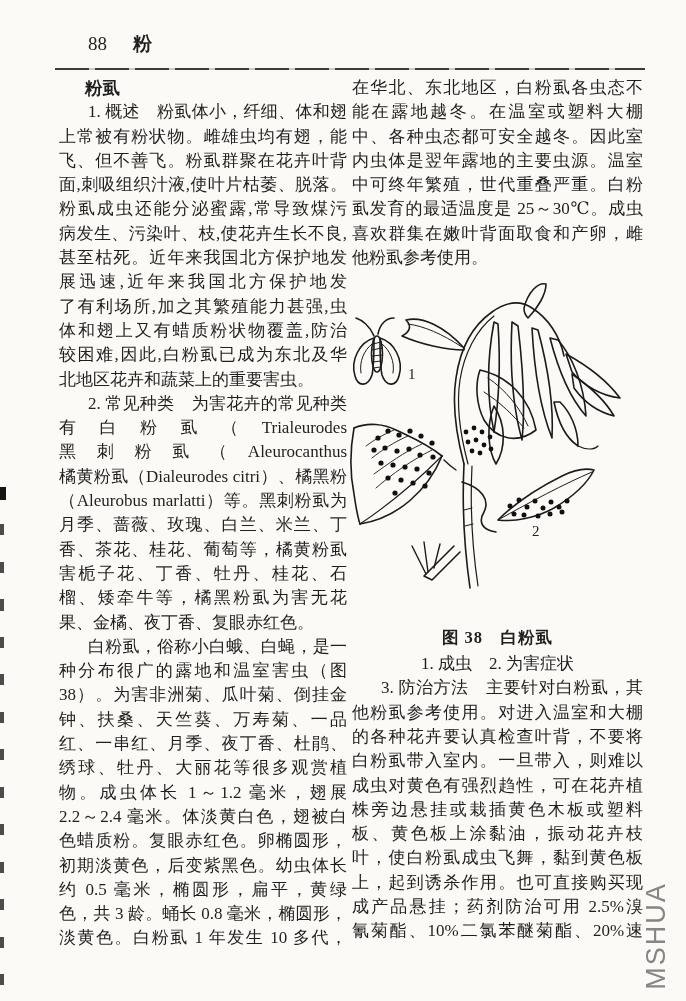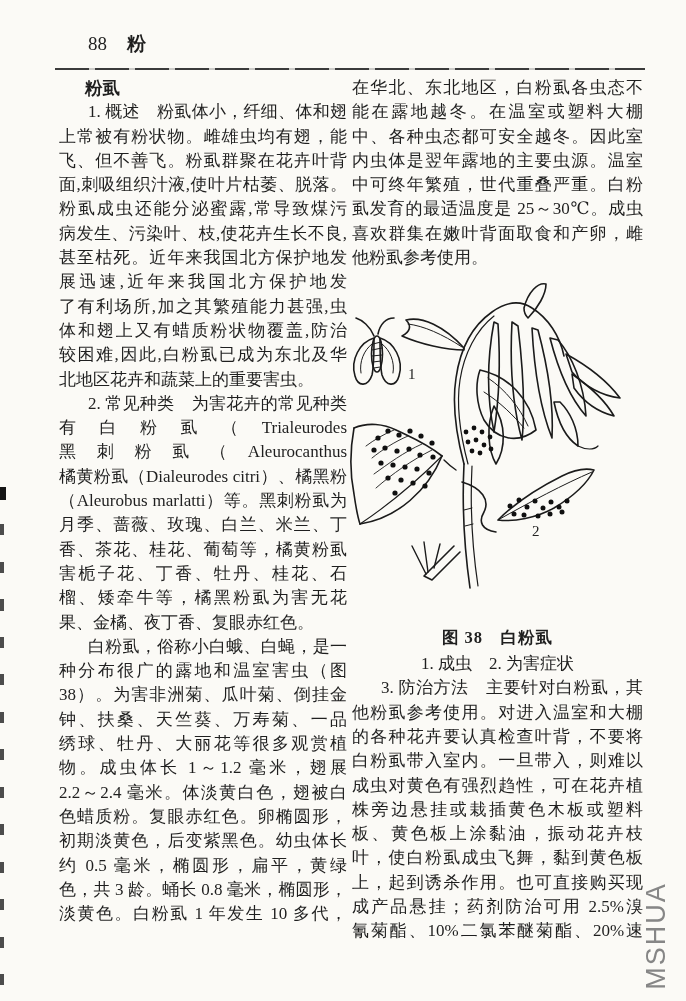--- a/index.html
+++ b/index.html
@@ -3,21 +3,21 @@
 <meta charset="utf-8">
 <style>
   html,body{margin:0;padding:0;}
   body{
     width:686px;height:1001px;position:relative;overflow:hidden;
     background:#fbfaf6;
     font-family:"Liberation Serif","DejaVu Serif",serif;
     color:#1f1f1f;
   }
   
-  .page-header{position:absolute;left:88px;top:32px;display:flex;gap:20px;
+  .page-header{position:absolute;left:88px;top:32px;display:flex;gap:26px;
     font-size:19px;line-height:24px;}
   .page-header .word{font-weight:bold;}
   .header-rule{position:absolute;left:55px;top:68px;width:590px;height:2px;
     background:repeating-linear-gradient(to right,#3b3b3b 0 34px,rgba(59,59,59,.25) 34px 40px);}
   
   .col{position:absolute;}
   #left-col{left:59px;top:76px;width:288px;}
   #right-col{left:352px;top:76px;width:291px;}
   .line{height:24.3px;line-height:24.3px;font-size:17px;
     text-align:justify;text-align-last:justify;text-justify:inter-character;
@@ -81,20 +81,21 @@
         <div class="line">香、茶花、桂花、葡萄等，橘黄粉虱为</div>
         <div class="line">害栀子花、丁香、牡丹、桂花、石</div>
         <div class="line">榴、矮牵牛等，橘黑粉虱为害无花</div>
         <div class="line end">果、金橘、夜丁香、复眼赤红色。</div>
       </div>
       <div class="para indent">
         <div class="line first">白粉虱，俗称小白蛾、白蝇，是一</div>
         <div class="line">种分布很广的露地和温室害虫（图</div>
         <div class="line">38）。为害非洲菊、瓜叶菊、倒挂金</div>
         <div class="line">钟、扶桑、天竺葵、万寿菊、一品</div>
+        <div class="line">红、一串红、月季、夜丁香、杜鹃、</div>
         <div class="line">绣球、牡丹、大丽花等很多观赏植</div>
         <div class="line">物。成虫体长 1～1.2 毫米，翅展</div>
         <div class="line">2.2～2.4 毫米。体淡黄白色，翅被白</div>
         <div class="line">色蜡质粉。复眼赤红色。卵椭圆形，</div>
         <div class="line">初期淡黄色，后变紫黑色。幼虫体长</div>
         <div class="line">约 0.5 毫米，椭圆形，扁平，黄绿</div>
         <div class="line">色，共 3 龄。蛹长 0.8 毫米，椭圆形，</div>
         <div class="line">淡黄色。白粉虱 1 年发生 10 多代，</div>
       </div>
     </div>

